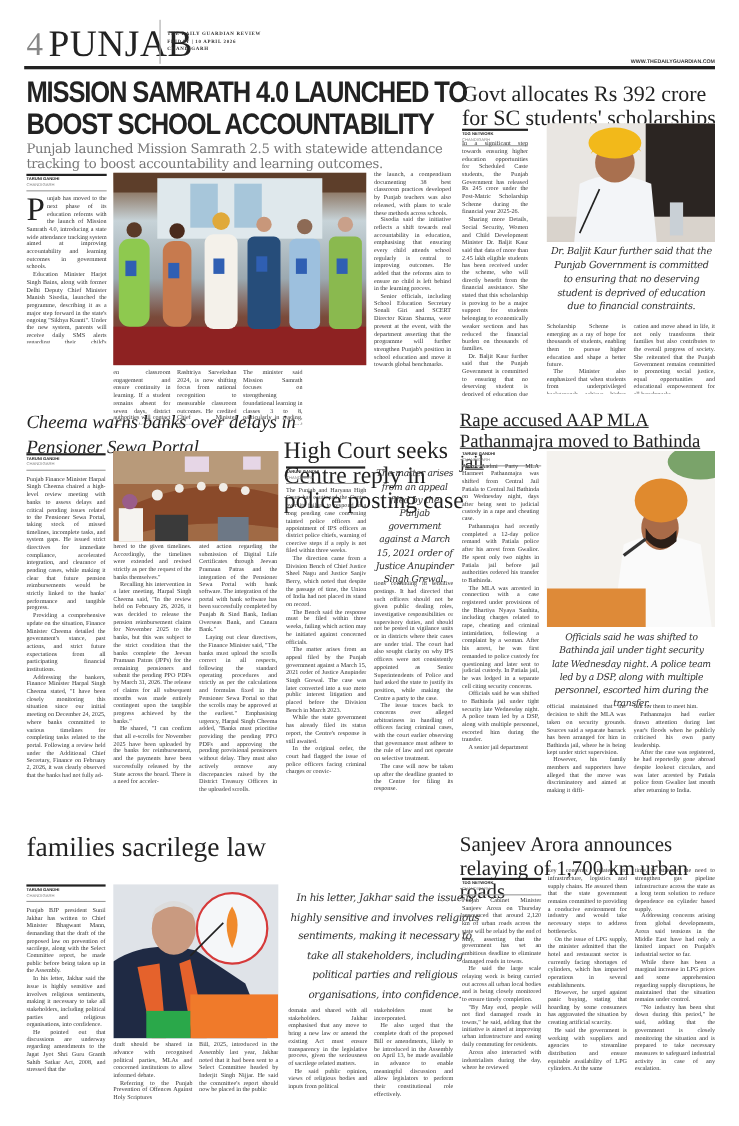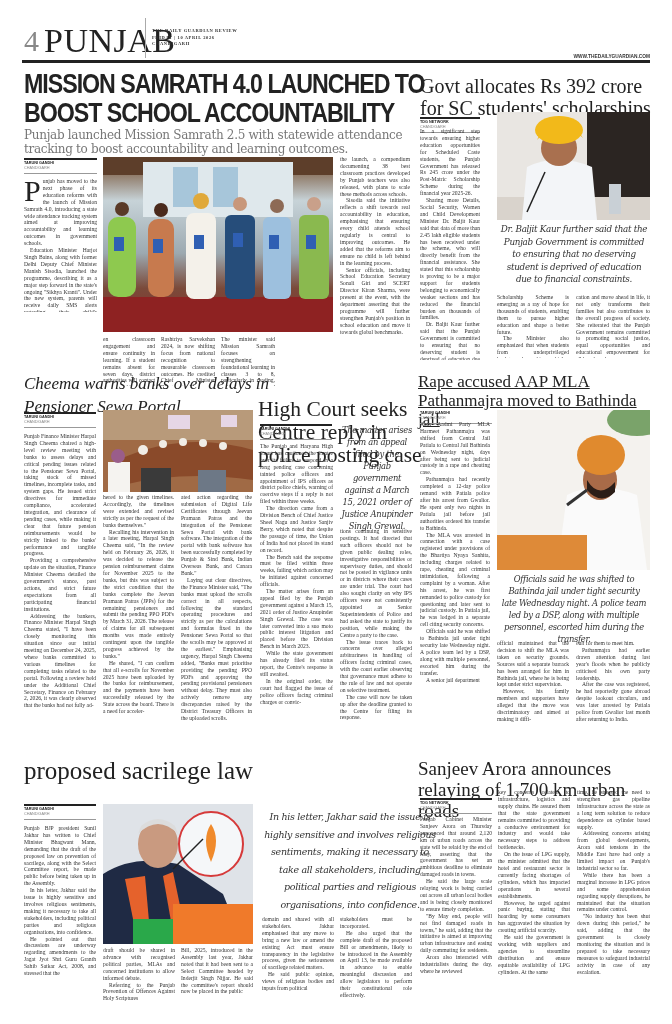--- a/index.html
+++ b/index.html
@@ -213,21 +213,21 @@
   <p class="first">official maintained that the decision to shift the MLA was taken on security grounds. Sources said a separate barrack has been arranged for him in Bathinda jail, where he is being kept under strict supervision.</p>
     <p>However, his family members and supporters have alleged that the move was discriminatory and aimed at making it diffi-</p>
 </div>
 <div class="col" style="left:576px;top:640px;width:74px;height:114px;">
   <p class="first">cult for them to meet him.</p>
     <p>Pathanmajra had earlier drawn attention during last year's floods when he publicly criticised his own party leadership.</p>
     <p>After the case was registered, he had reportedly gone abroad despite lookout circulars, and was later arrested by Patiala police from Gwalior last month after returning to India.</p>
 </div>
 
 <div class="abs hserif" style="left:24px;top:758px;width:420px;font-size:25px;line-height:26px;">
-  <div>proposed sacrilege law</div>
+  <div>families sacrilege law</div>
 </div>
 <div class="byline" style="left:24px;top:804px;width:72px;">
   <span class="n">TARUNI GANDHI</span>
   <span class="c">CHANDIGARH</span>
 </div>
 <div class="col" style="left:24px;top:825px;width:72px;height:182px;">
   <p class="first">Punjab BJP president Sunil Jakhar has written to Chief Minister Bhagwant Mann, demanding that the draft of the proposed law on prevention of sacrilege, along with the Select Committee report, be made public before being taken up in the Assembly.</p>
     <p>In his letter, Jakhar said the issue is highly sensitive and involves religious sentiments, making it necessary to take all stakeholders, including political parties and religious organisations, into confidence.</p>
     <p>He pointed out that discussions are underway regarding amendments to the Jagat Jyot Shri Guru Granth Sahib Satkar Act, 2008, and stressed that the</p>
 </div>

